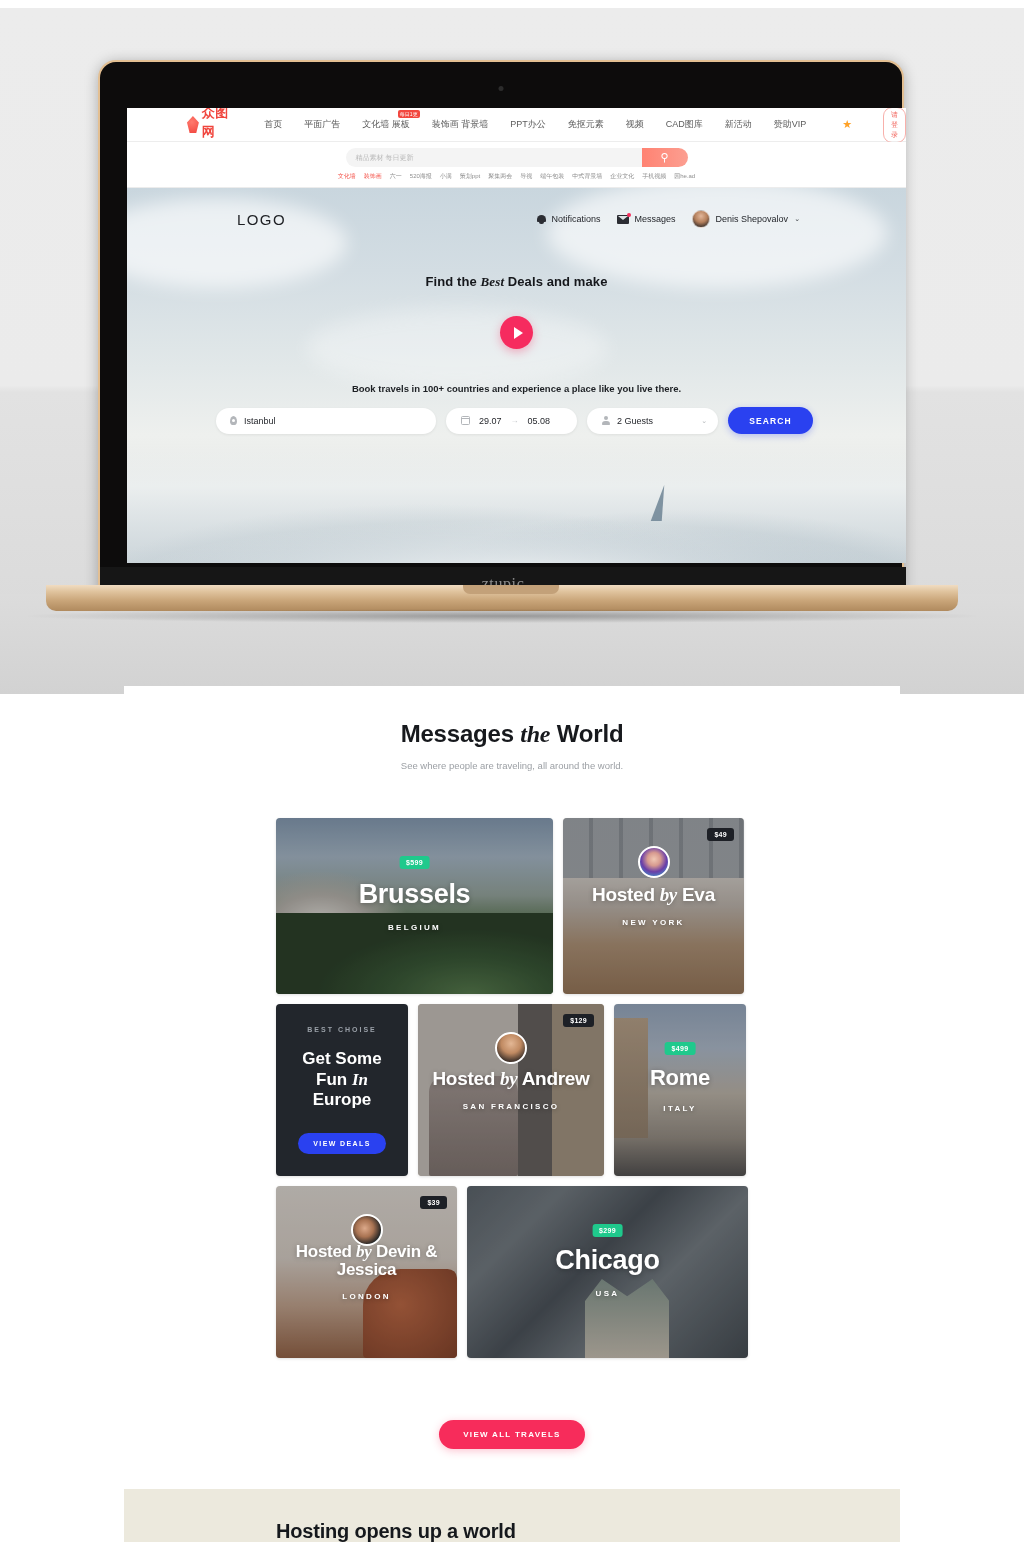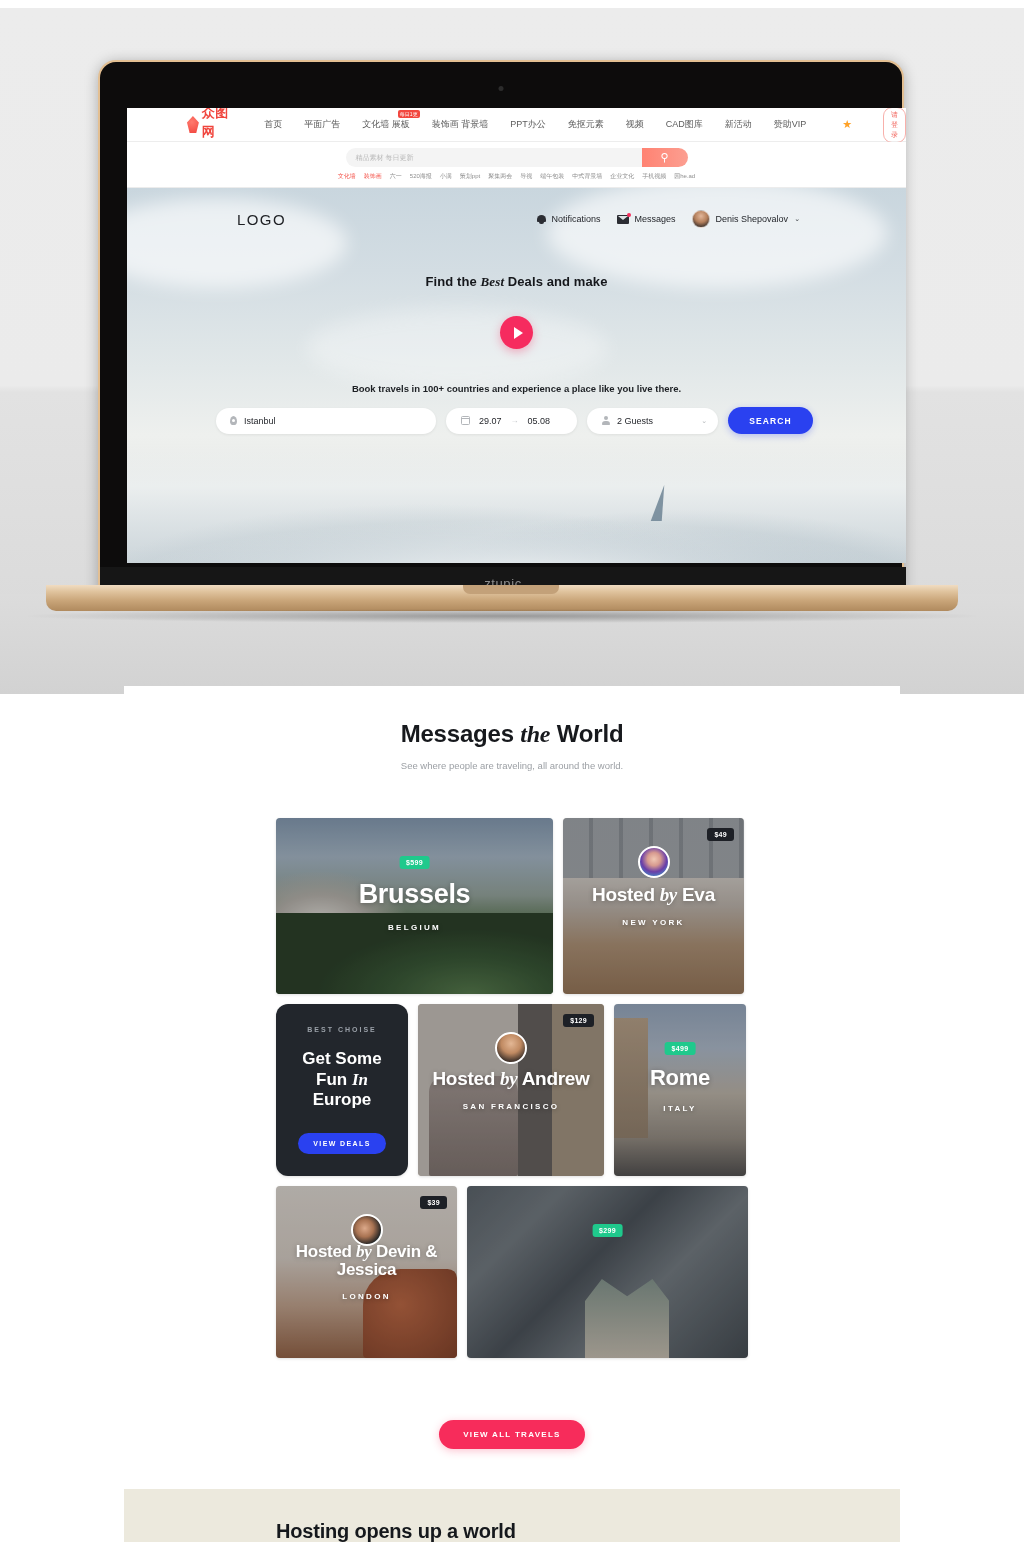--- a/index.html
+++ b/index.html
@@ -49,21 +49,21 @@
     position: absolute; left: 27px; top: 46px;
     width: 779px; height: 455px;
     background: #fff; overflow: hidden;
   }
   .laptop-chin {
     position: absolute; left: 0; top: 505px; width: 806px; height: 33px;
     background: #161616;
     display: flex; align-items: center; justify-content: center;
   }
   .chin-label {
-    color: #8d8d8d; font-size: 13px; letter-spacing: .6px;
+    color: #8d8d8d; font-size: 16px; letter-spacing: .6px; font-family: Liberation Serif, serif;
   }
   .laptop-base {
     position: absolute; left: -52px; top: 525px; width: 912px; height: 26px;
     background: linear-gradient(to bottom,#f0dcc2 0%,#e0c49e 25%,#c9a579 60%,#b08a5e 100%);
     border-radius: 0 0 10px 10px;
   }
   .laptop-notch {
     position: absolute; left: 50%; top: 525px; transform: translateX(-50%);
     width: 96px; height: 9px;
     background: #c3a179; border-radius: 0 0 7px 7px;
@@ -360,21 +360,21 @@
     background:
       linear-gradient(135deg, #555d62 0%, #6b7377 22%, #444b50 44%, #6d7579 64%, #3e4549 100%);
   }
   .ph-chicago::after{
     content:''; position:absolute; left:42%; bottom:0; width:30%; height:46%;
     background: linear-gradient(to bottom,#7e8f85,#c0b8a8);
     clip-path: polygon(0 28%, 20% 0, 50% 22%, 80% 0, 100% 28%, 100% 100%, 0 100%);
   }
 
   .dark-card {
-    background: #22262c; border-radius: 12px;
+    background: #22262c; border-radius: 4px;
     display:flex; flex-direction:column; align-items:center; justify-content:center;
     box-shadow: 0 1px 3px rgba(0,0,0,.13);
   }
   .dark-kicker {
     font-size: 7px; color:#9aa0a8; letter-spacing: 2px; font-weight:bold;
   }
   .dark-title {
     margin-top: 16px; color:#fff; font-size: 17px; font-weight:bold;
     line-height: 1.22; text-align:center;
   }
@@ -614,20 +614,24 @@
             <span>Hosted </span><i>by</i><span> Devin &amp; Jessica</span>
           </div>
           <div class="card-sub">LONDON</div>
         </div>
       </div>
 
       <div class="card" style="width:281px;height:172px;">
         <div class="ph-chicago"></div>
         <div class="card-overlay"></div>
         <span class="price-badge green">$299</span>
+        <div class="card-body">
+          <div class="card-title">Chicago</div>
+          <div class="card-sub">USA</div>
+        </div>
       </div>
     </div>
   </div>
 
   <div class="view-all-wrap">
     <span class="view-all">VIEW ALL TRAVELS</span>
   </div>
 
   <div class="hosting">
     <h2>Hosting opens up a world</h2>

